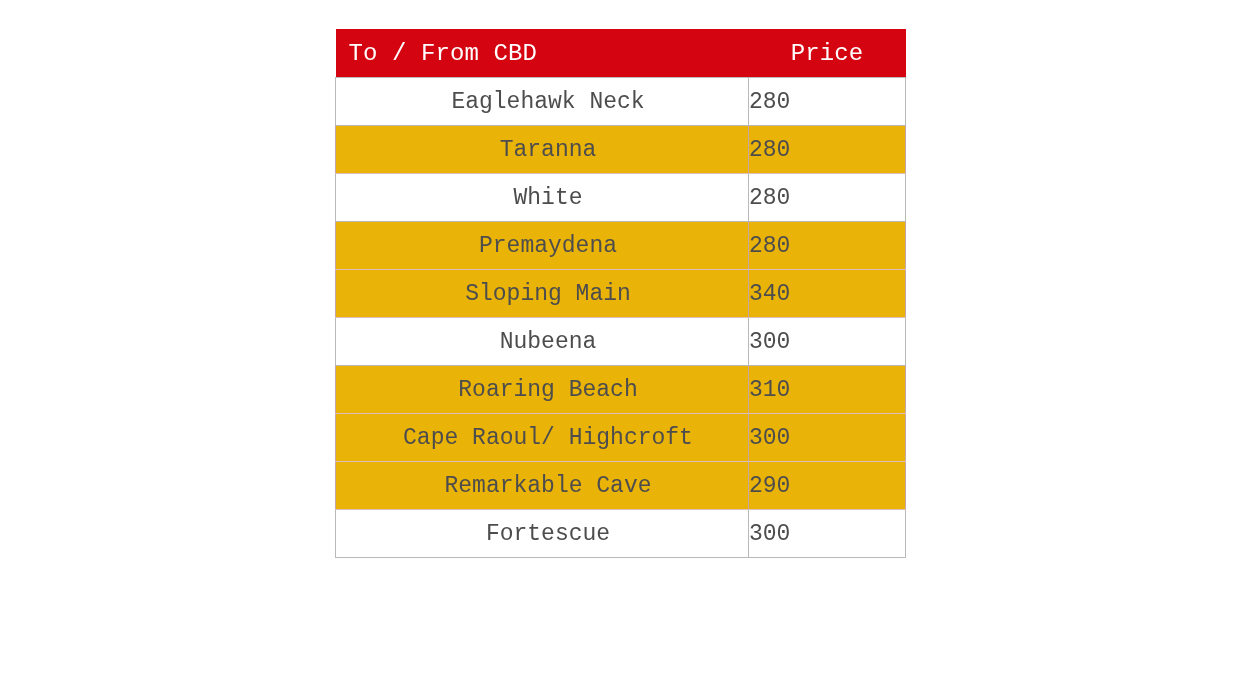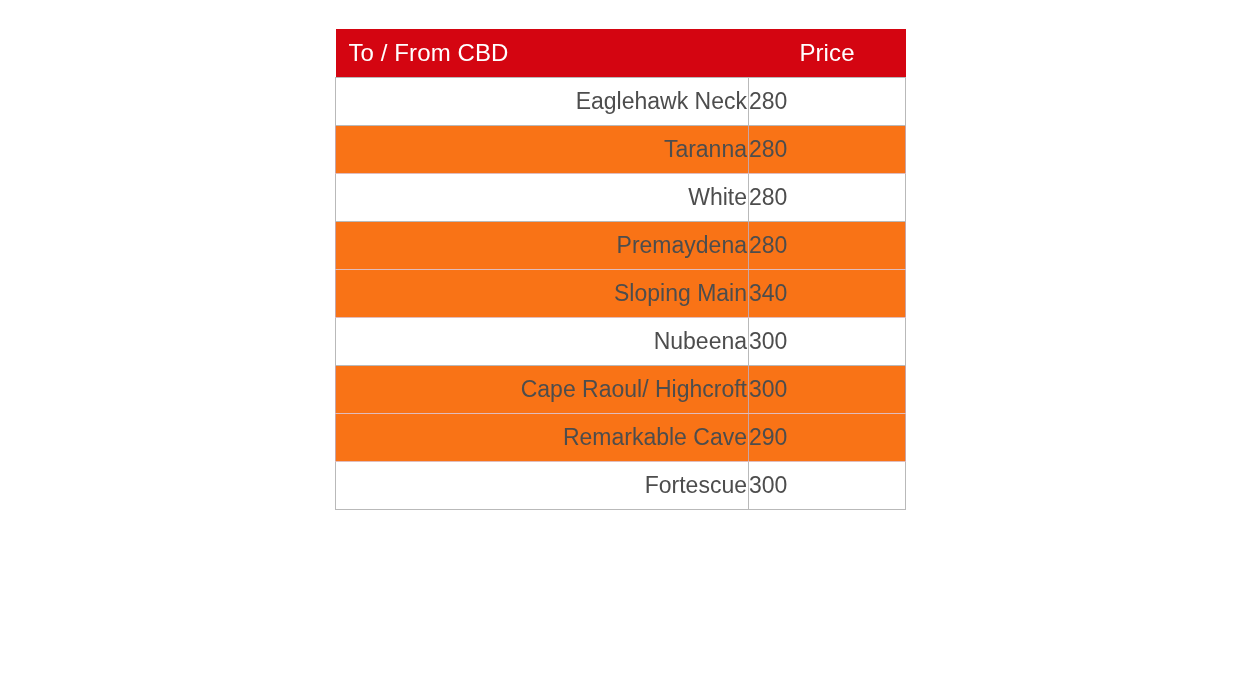--- a/index.html
+++ b/index.html
@@ -12,20 +12,21 @@
   }
   body {
     font-family: "Liberation Sans", sans-serif;
     color: #4a4a4a;
   }
   .page {
     position: relative;
     width: 1139px;
     height: 698px;
     background: #ffffff;
+    font-family: Liberation Mono, monospace;
   }
   .table-wrap {
     position: absolute;
     left: 335px;
     top: 29px;
     width: 570px;
   }
   table.price-table {
     border-collapse: collapse;
     width: 570px;
@@ -56,32 +57,32 @@
   tbody td {
     font-size: 23px;
     height: 45px;
     vertical-align: middle;
     border: 1px solid #b9b9b9;
     color: #4d4d4d;
     font-weight: 400;
   }
   tbody td.dest {
     padding-left: 13px;
-    text-align: right;
+    text-align: center;
     border-left: 1px solid #b9b9b9;
   }
   tbody td.price {
     text-align: left;
     padding: 0;
   }
   tbody tr.even td {
     background: #ffffff;
   }
   tbody tr.odd td {
-    background: #f97316;
+    background: #eab308;
     border-color: #c8a5a5;
   }
   tbody tr.odd td.dest,
   tbody tr.odd td.price {
     border-top-color: #e0bcbc;
     border-bottom-color: #e0bcbc;
   }
 </style>
 </head>
 <body>
@@ -118,20 +119,24 @@
         </tr>
         <tr class="odd">
           <td class="dest">Sloping Main</td>
           <td class="price">340</td>
         </tr>
         <tr class="even">
           <td class="dest">Nubeena</td>
           <td class="price">300</td>
         </tr>
         <tr class="odd">
+          <td class="dest">Roaring Beach</td>
+          <td class="price">310</td>
+        </tr>
+        <tr class="odd">
           <td class="dest">Cape Raoul/ Highcroft</td>
           <td class="price">300</td>
         </tr>
         <tr class="odd">
           <td class="dest">Remarkable Cave</td>
           <td class="price">290</td>
         </tr>
         <tr class="even">
           <td class="dest">Fortescue</td>
           <td class="price">300</td>

